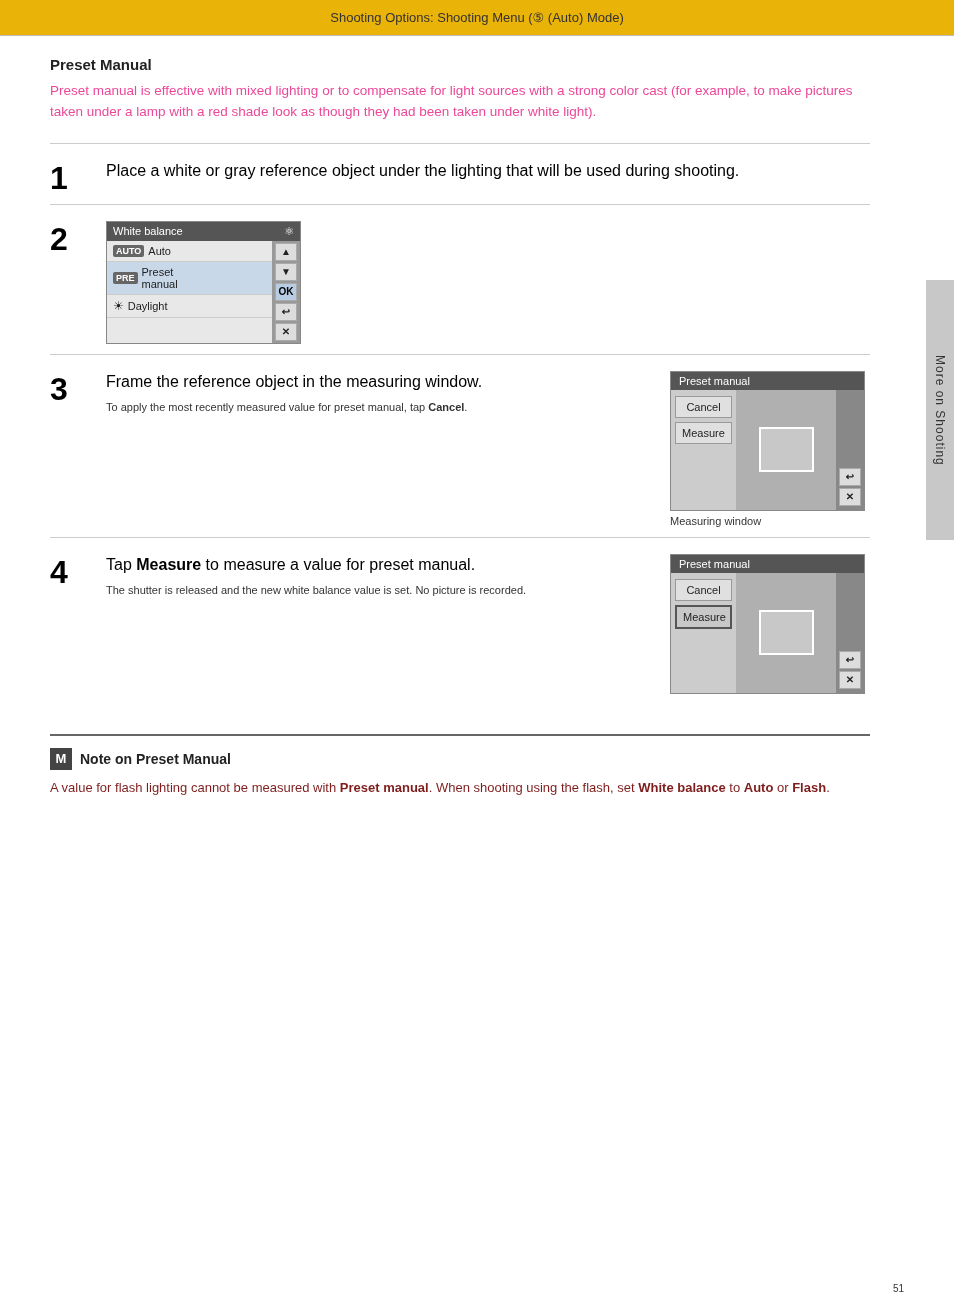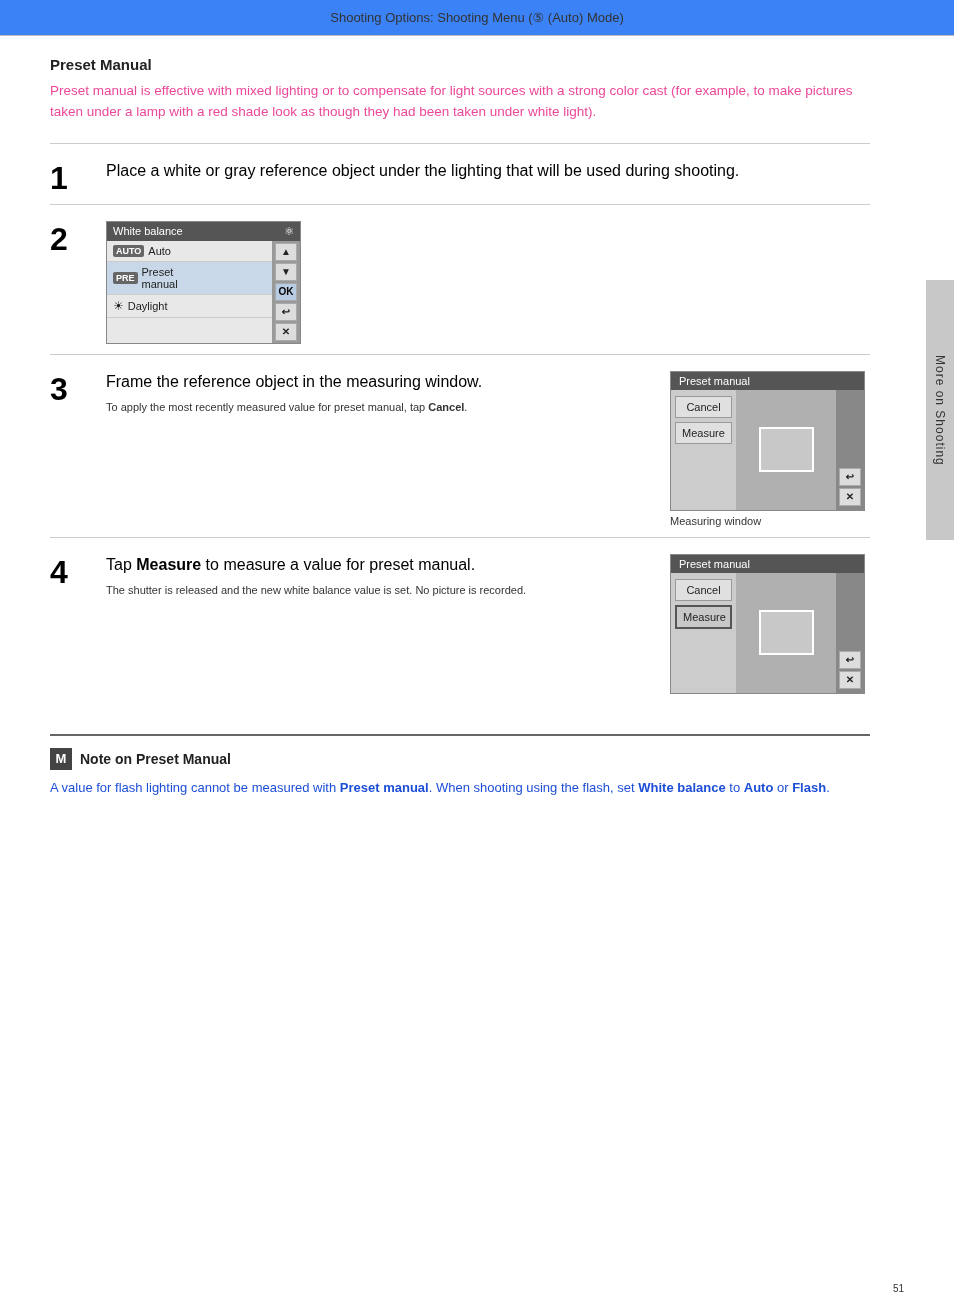--- a/index.html
+++ b/index.html
@@ -8,21 +8,21 @@
       min-height: 1314px;
       background: #ffffff;
       font-family: Arial, Helvetica, sans-serif;
       font-size: 14px;
       color: #222;
       position: relative;
     }
 
     
     .page-header {
-      background: #3b82f6;
+      background: #eab308;
       text-align: center;
       padding: 10px 0;
       font-size: 13px;
       color: #333;
       border-bottom: 1px solid #bbb;
     }
 
     
     .side-tab {
       position: absolute;
@@ -292,21 +292,21 @@
       display: flex;
       align-items: center;
       justify-content: center;
       font-size: 13px;
       font-weight: bold;
     }
 
     .note-text {
       font-size: 13px;
       line-height: 1.55;
-      color: #1d4ed8;
+      color: #7f1d1d;
     }
 
     .note-text b {
       font-weight: bold;
     }
 
     
     .page-number {
       position: absolute;
       bottom: 20px;

